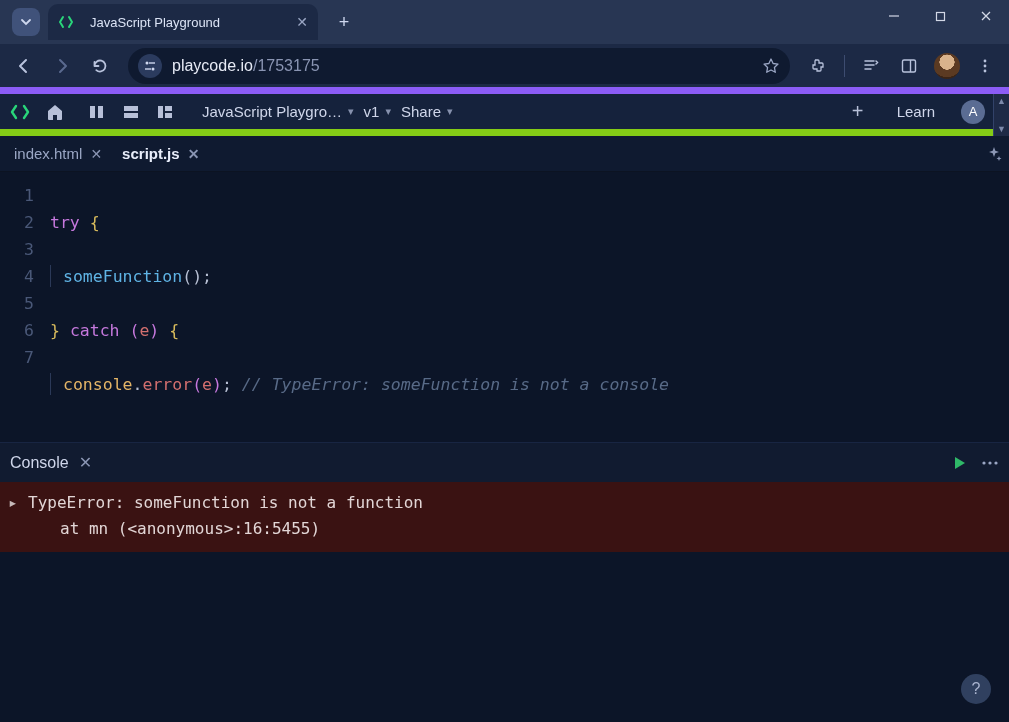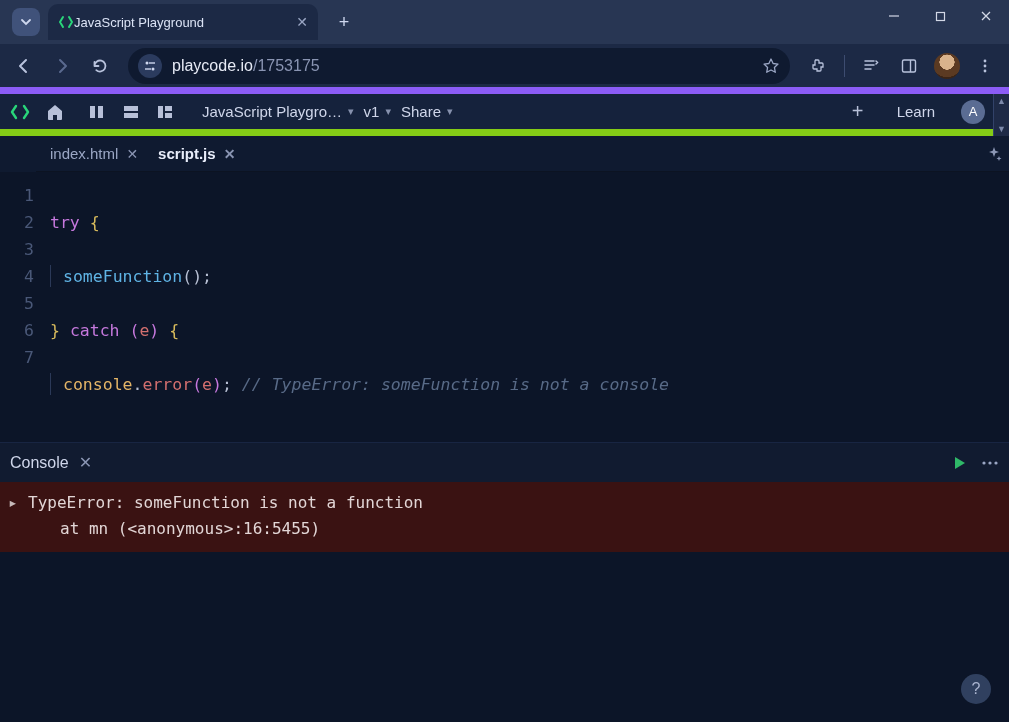--- a/index.html
+++ b/index.html
@@ -35,21 +35,21 @@
     display:flex;align-items:center;justify-content:center;
     color:#cfd8ef;
     align-self:center;
   }
   .tab {
     height: 36px;
     display: flex;
     align-items: center;
     padding: 0 10px;
     border-radius: 10px 10px 0 0;
-    gap: 0;
+    gap: 16px;
     font-size: 13px;
     color: #dbe3f5;
   }
   .tab.active { background: #1c2945; min-width: 270px; }
   .tab-icon {
     width: 16px; height:16px; display:flex;align-items:center;justify-content:center;
     color:#00c896;
   }
   .tab-close { color:#9aa6c4; font-size:14px; margin-left:auto;}
   .newtab {
@@ -121,21 +121,20 @@
   .userchip{width:24px;height:24px;border-radius:12px;background:#5a6c93;color:#fff;font-size:13px;display:flex;align-items:center;justify-content:center;}
   .scroll-stub{width:16px;background:#1e2a46;border-left:1px solid #324269;display:flex;flex-direction:column;}
   .scroll-stub .arrow{height:14px;display:flex;align-items:center;justify-content:center;color:#7c89aa;font-size:9px;}
   .scroll-stub .track{flex:1;}
   .approw-wrap{display:flex;}
   .approw-left{flex:1;}
   
   .filetabs {
     height:36px;background:#0f1a30;display:flex;align-items:center;padding:0 6px;gap:4px;
     border-bottom:1px solid #0c1322;
-    margin-left:36px;
   }
   .ftab {
     padding:6px 8px;display:flex;align-items:center;gap:8px;font-size:15px;color:#9aa6c4;border-radius:4px;
   }
   .ftab.active { color:#e8edfa; font-weight:600;}
   .ftab .x{font-size:14px;color:#8a95b3;}
   .filetabs .right{margin-left:auto;display:flex;gap:8px;color:#8c97b5;}
   
   .editor {
     height: 270px;

